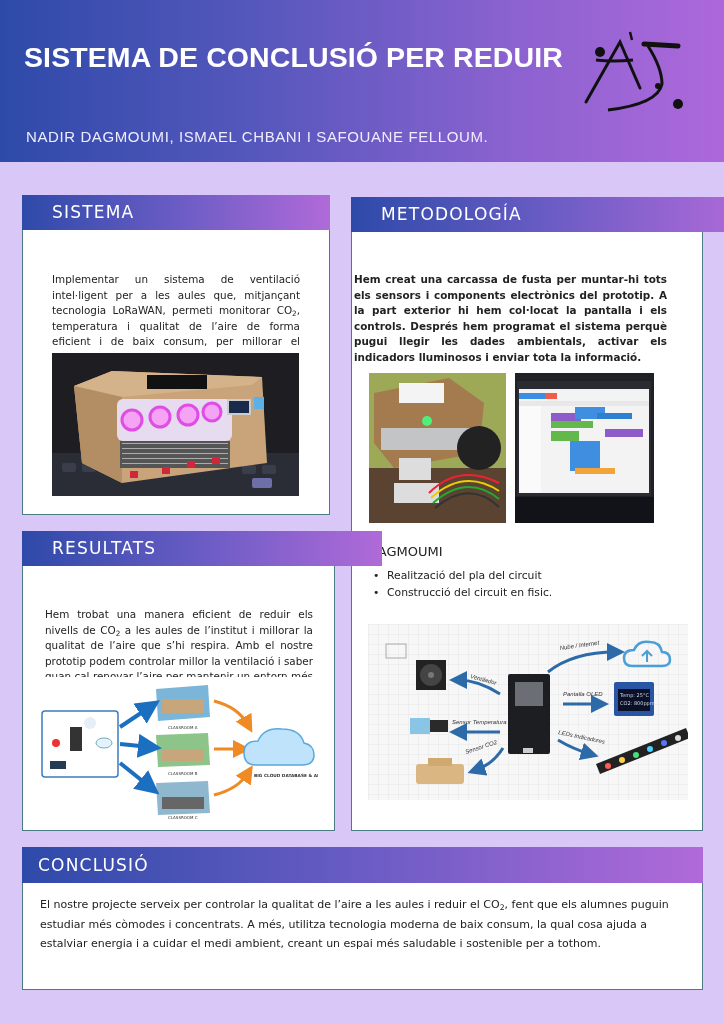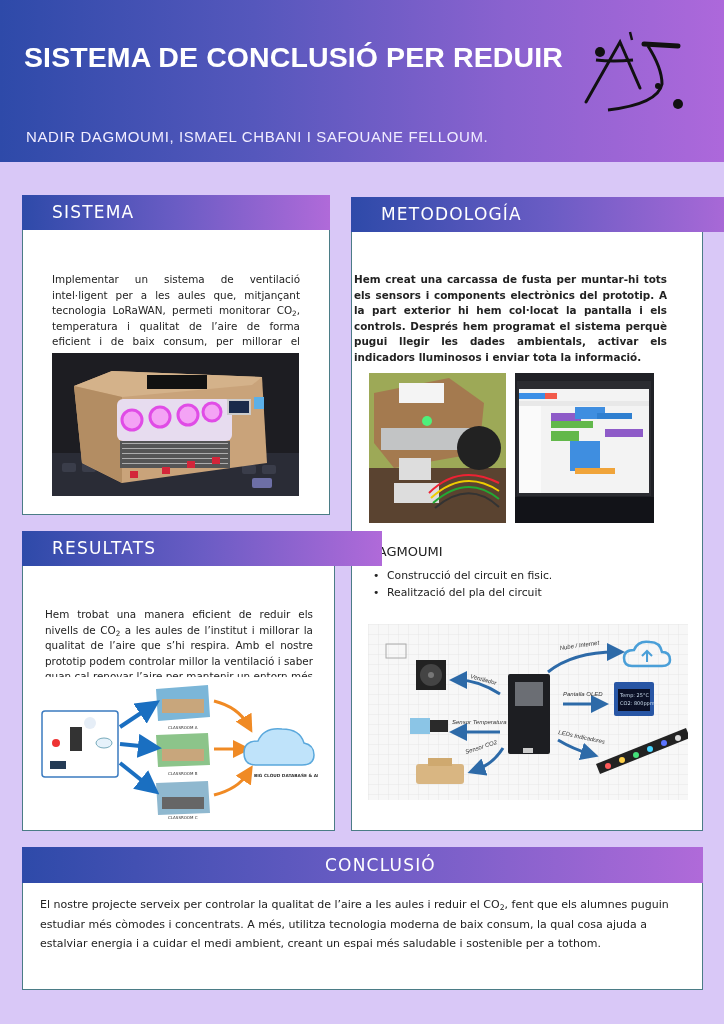--- a/index.html
+++ b/index.html
@@ -149,22 +149,22 @@
         <rect x="90" y="56" width="38" height="8" fill="#8e5bc8"></rect>
         <rect x="36" y="58" width="28" height="10" fill="#62b84a"></rect>
         <rect x="55" y="68" width="30" height="30" fill="#3f8ee0"></rect>
         <rect x="60" y="95" width="40" height="6" fill="#f0a43a"></rect>
       </g>
     <rect x="0" y="124" width="139" height="26" fill="#121318"></rect>
   </svg>
 </div>
 <div class="circuit-title" style="left:368px; top:544px;">DAGMOUMI</div>
 <ul class="circuit-list" style="left:373px; top:567px;">
+  <li>Realització del pla del circuit</li>
   <li>Construcció del circuit en fisic.</li>
-  <li>Realització del pla del circuit</li>
 </ul>
 <div class="photo" style="left:368px; top:624px; width:320px; height:176px; background:#f7f7f7;">
   <svg width="320" height="176" viewBox="0 0 320 176">
     <defs>
       <pattern id="grid" width="10" height="10" patternUnits="userSpaceOnUse">
           <path d="M 10 0 L 0 0 0 10" fill="none" stroke="#dcdcdc" stroke-width="0.6"></path>
         </pattern>
       <marker id="arr" markerWidth="6" markerHeight="6" refX="3" refY="3" orient="auto">
           <path d="M0,0 L6,3 L0,6 Z" fill="#2d6aa8"></path>
         </marker>
@@ -268,14 +268,14 @@
       <path d="M 176 24 Q 200 30 210 48"></path>
         <path d="M 176 72 L 204 72"></path>
         <path d="M 176 118 Q 200 112 210 96"></path>
     </g>
     <path d="M 218 88 Q 206 88 206 76 Q 206 64 220 64 Q 226 50 244 52 Q 262 52 266 66 Q 276 68 276 78 Q 276 88 264 88 Z" fill="#bfe3fa" stroke="#5aa8dc" stroke-width="1.5"></path>
     <text x="216" y="100" font-size="4.3" font-weight="bold" fill="#333">BIG CLOUD DATABASE &amp; ANALYTICS</text>
   </svg>
 </div>
 
 <div class="box" style="left:22px; top:847px; width:681px; height:143px;"></div>
-<div class="box-head" style="left:22px; top:847px; width:681px; padding-left:36px; height:36px; line-height:36px;text-align:center;">CONCLUSIÓ</div>
+<div class="box-head" style="left:22px; top:847px; width:681px; padding-left:16px; height:36px; line-height:36px;">CONCLUSIÓ</div>
 <div class="conc-text" style="left:40px; top:895px; width:650px;"><span>El nostre projecte serveix per controlar la qualitat de l’aire a les aules i reduir el CO</span><sub>2</sub><span>, fent que els alumnes puguin estudiar més còmodes i concentrats. A més, utilitza tecnologia moderna de baix consum, la qual cosa ajuda a estalviar energia i a cuidar el medi ambient, creant un espai més saludable i sostenible per a tothom.</span></div>
 
 </body></html>

